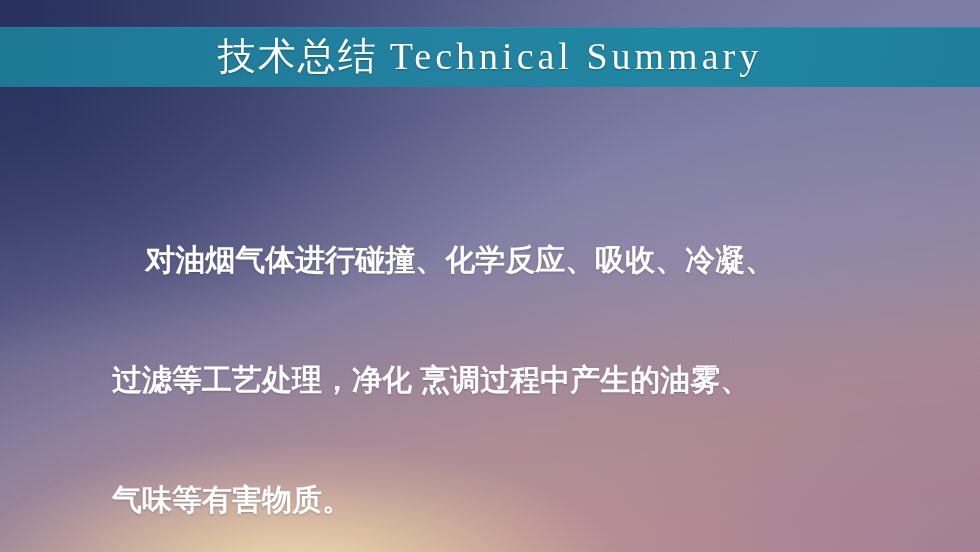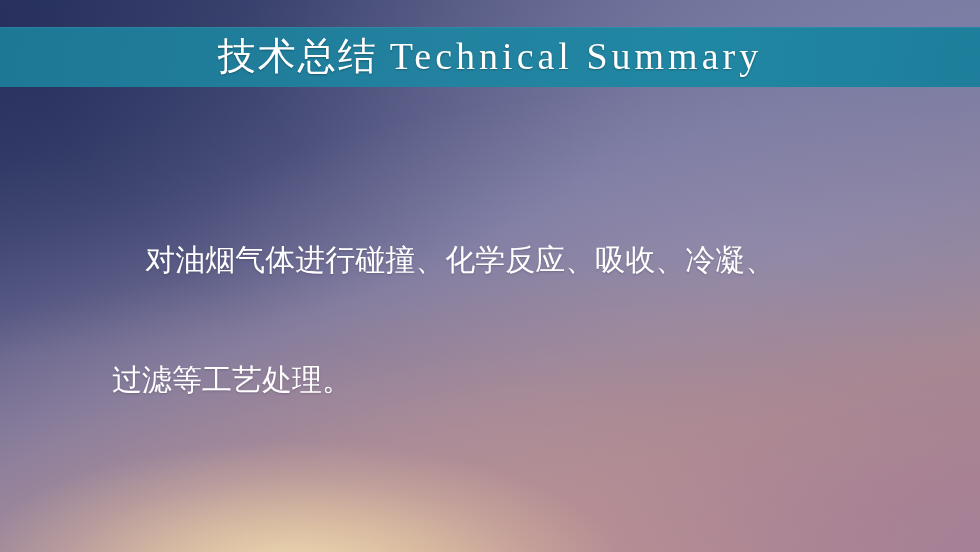--- a/index.html
+++ b/index.html
@@ -141,20 +141,21 @@
     line-height: 40px;
     letter-spacing: 0px;
     text-shadow: 0 1px 2px rgba(60,50,70,0.30);
     white-space: pre;
   }
 
   .copy-line {
     display: block;
     height: 40px;
     white-space: pre;
+    font-weight: bold;
   }
 </style>
 </head>
 <body>
 
 <div id="slide">
 
   <div class="bg-layer bg-base"></div>
   <div class="bg-layer bg-tl"></div>
   <div class="bg-layer bg-tr"></div>
@@ -162,21 +163,22 @@
   <div class="bg-layer bg-rose"></div>
   <div class="bg-layer bg-br"></div>
   <div class="bg-layer bg-cream"></div>
 
   <div class="title-band">
     <div class="title-text"><span class="title-cn">技术总结</span><span class="title-en">Technical Summary</span></div>
   </div>
 
   <div class="body-copy">
     <span class="copy-line">    对油烟气体进行碰撞、化学反应、吸收、冷凝、</span>
-    <span class="copy-line">过滤等工艺处理。</span>
+    <span class="copy-line">过滤等工艺处理，净化 烹调过程中产生的油雾、</span>
+    <span class="copy-line">气味等有害物质。</span>
     
     
     
     
     
   </div>
 
 </div>
 
 </body></html>

